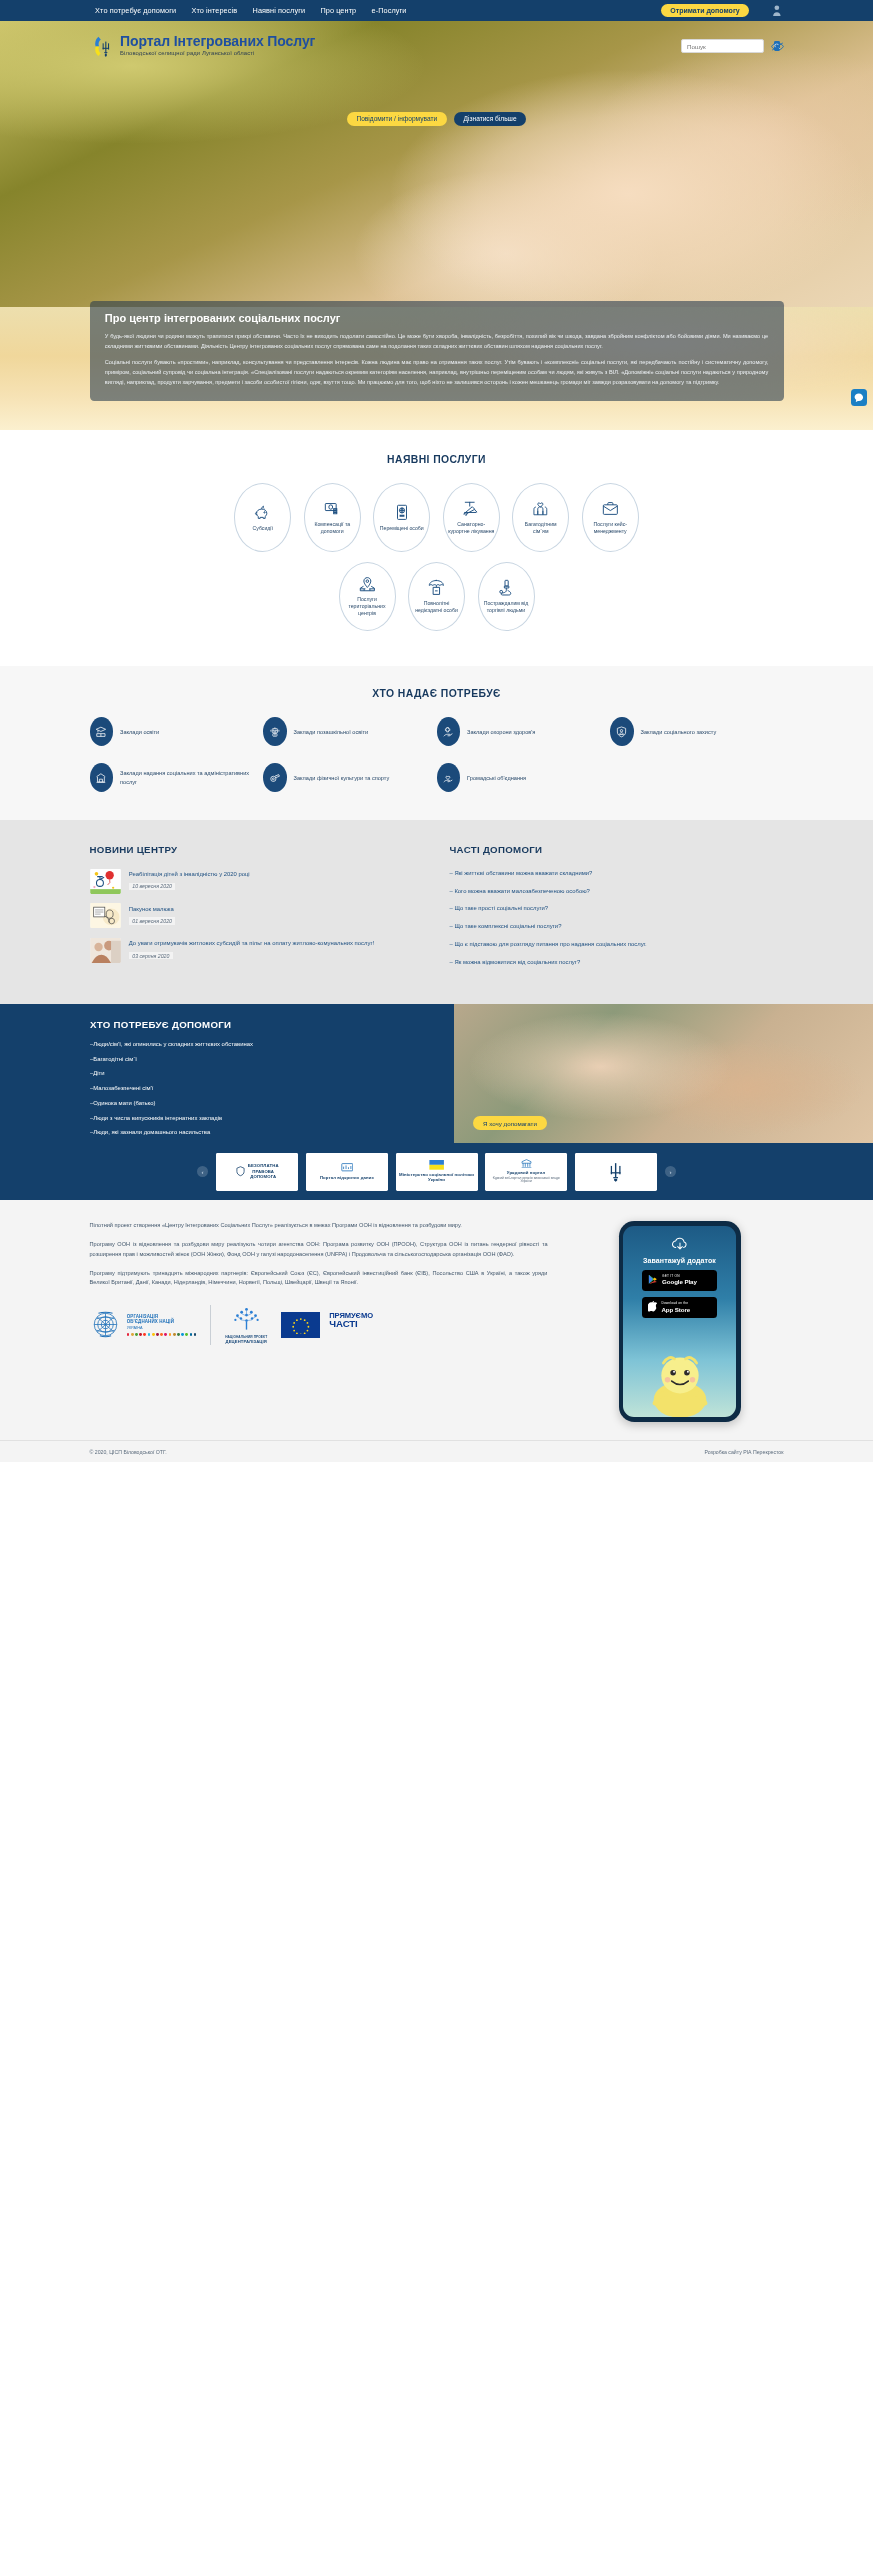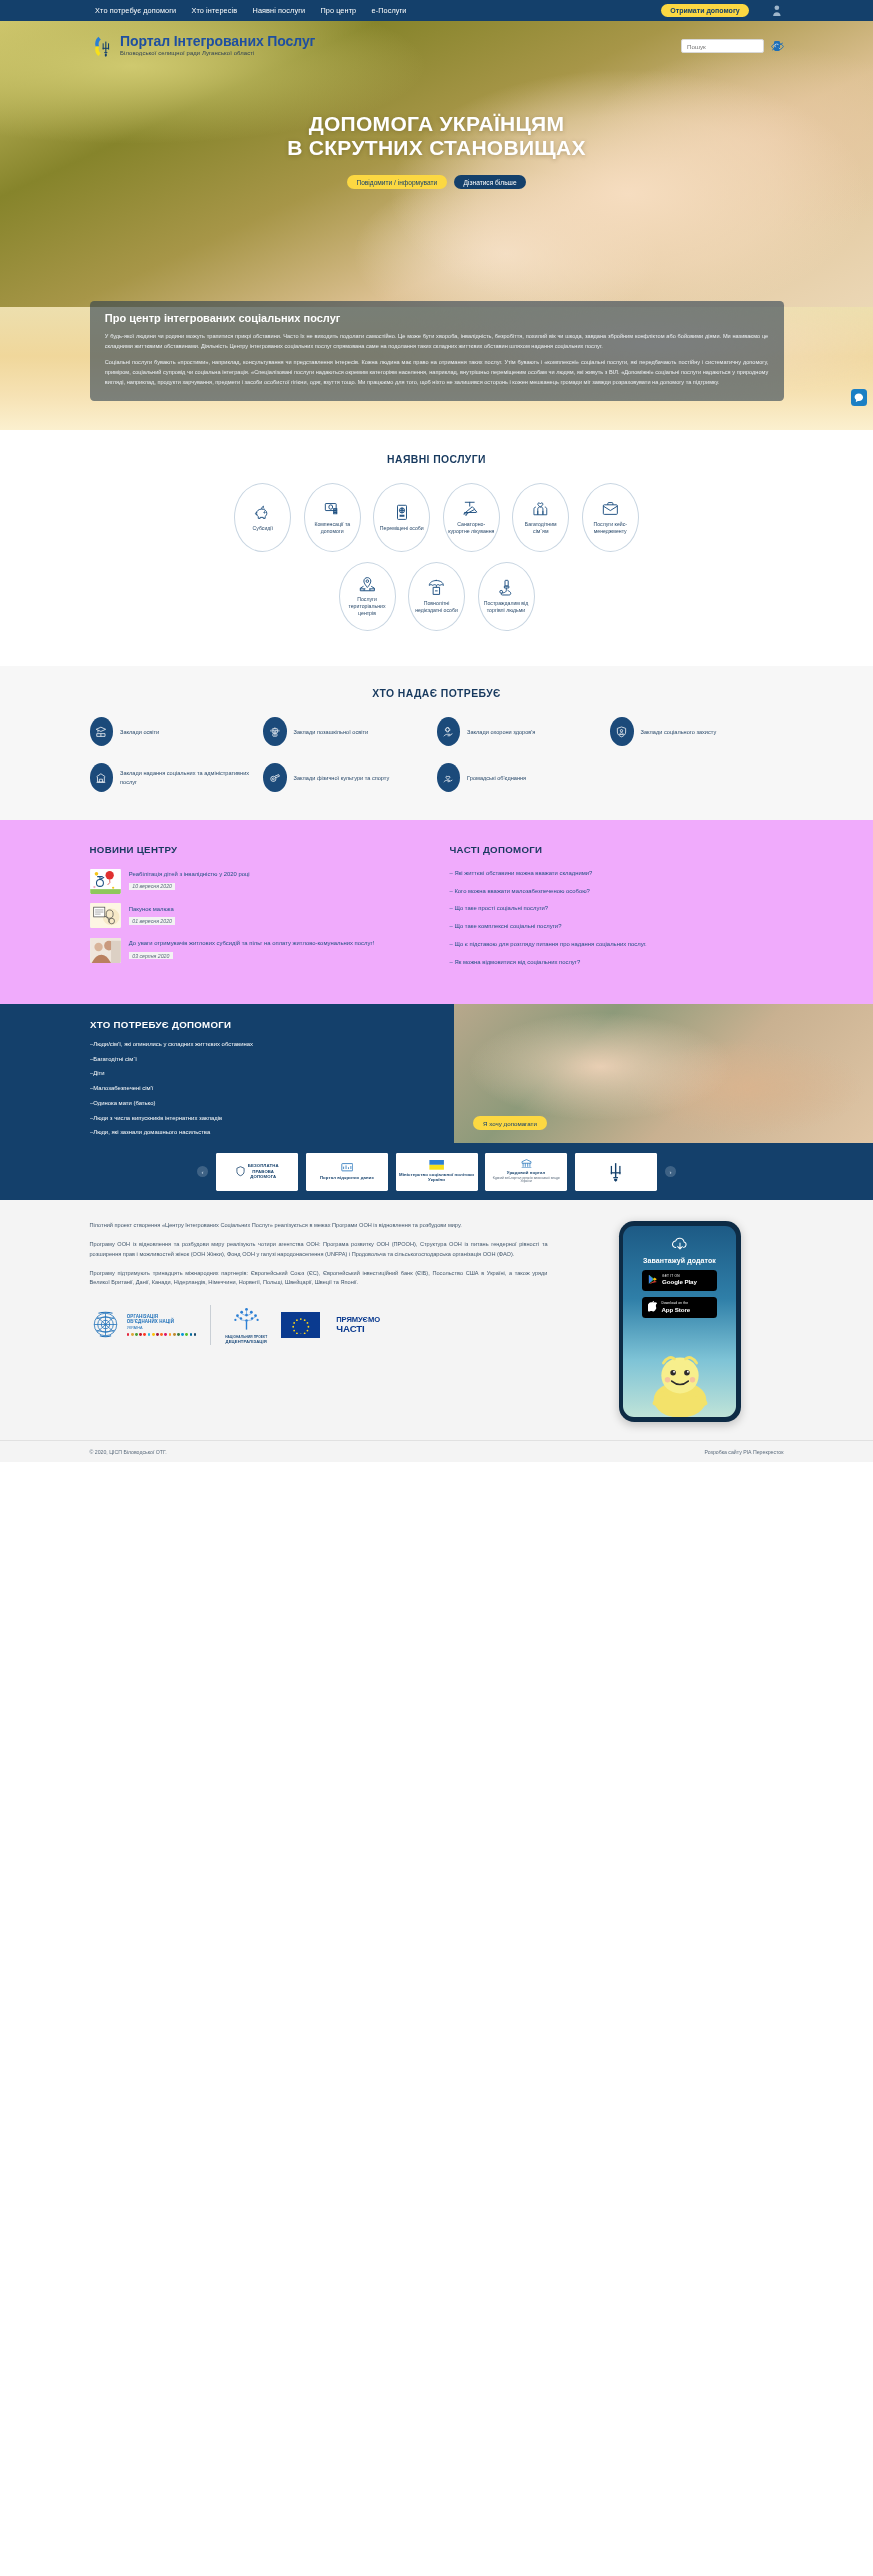--- a/index.html
+++ b/index.html
@@ -229,21 +229,21 @@
     width: 23.6px; height: 29px;
     background: #1b4a7a;
     border-radius: 50%;
     flex: none;
     display: flex; align-items: center; justify-content: center;
     color: #fff;
   }
   .prov .lbl { font-size: 5.6px; color: #2a4a6b; line-height: 1.45; }
 
   
-  .newsfaq { background: #f0abfc; padding: 23.6px 0 28px; }
+  .newsfaq { background: #e5e5e5; padding: 23.6px 0 28px; }
   .nf-grid { width: 694px; margin: 0 auto; display: grid; grid-template-columns: 1fr 1fr; gap: 26px; }
   .col-title { font-size: 9.7px; font-weight: 700; color: #17395e; letter-spacing: 0.3px; margin-bottom: 14px; }
   .news-item { display: flex; gap: 8.3px; margin-bottom: 9.7px; cursor: pointer; align-items: flex-start; }
   .news-thumb {
     width: 31px; height: 25px; flex: none;
     border-radius: 1.4px;
     background: #eef2f5;
     overflow: hidden;
     position: relative;
   }
@@ -332,21 +332,21 @@
   .fl-sep { width: 0.7px; height: 40px; background: #c9cfd5; }
   .un-logo { display: flex; align-items: center; gap: 6.2px; }
   .un-emblem { width: 31px; height: 31px; flex: none; }
   .un-txt .l1 { font-size: 4.5px; font-weight: 700; color: #1d6fb8; line-height: 1.25; letter-spacing: 0.1px; }
   .un-txt .l2 { font-size: 3.8px; color: #1d6fb8; margin-top: 1.4px; }
   .un-dots { display: flex; gap: 1.4px; margin-top: 2.8px; }
   .un-dots i { width: 2.8px; height: 2.8px; border-radius: 50%; display: block; }
   .dec-logo { text-align: center; }
   .dec-logo .dl1 { font-size: 3.2px; font-weight: 700; color: #1b4a7a; letter-spacing: 0.1px; margin-top: 2.1px; }
   .dec-logo .dl2 { font-size: 4.2px; font-weight: 700; color: #1b4a7a; letter-spacing: 0.1px; }
-  .eu-logo { display: flex; align-items: center; gap: 16px; }
+  .eu-logo { display: flex; align-items: flex-start; gap: 9px; }
   .eu-flag {
     width: 39px; height: 26px; background: #0a3a8f;
     display: flex; align-items: center; justify-content: center; flex: none;
   }
   .eu-txt .e1 { font-size: 7.6px; font-weight: 700; color: #0a3a8f; line-height: 1; letter-spacing: -0.1px; }
   .eu-txt .e2 { font-size: 9.7px; font-weight: 700; color: #0a3a8f; line-height: 1.05; letter-spacing: -0.1px; }
 
   .foot-right { width: 208px; display: flex; justify-content: center; }
   .phone {
     width: 122px; height: 201px;
@@ -460,24 +460,20 @@
           <svg width="13" height="9" viewBox="0 0 22 14" fill="none" stroke="currentColor" stroke-width="1.5">
             <path d="M1 7 C4 2 8 1 11 1 C14 1 18 2 21 7 C18 12 14 13 11 13 C8 13 4 12 1 7Z"></path>
             <circle cx="11" cy="7" r="3" fill="currentColor" stroke="none"></circle>
             <path d="M2 13 L20 1" stroke="currentColor" stroke-width="1.6"></path>
           </svg>
         </span>
       </div>
     </div>
 
     <div class="hero-title-area">
-      <h1 class="hero-title">
-        <span>ДОПОМОГА УКРАЇНЦЯМ</span><br>
-        <span>В СКРУТНИХ СТАНОВИЩАХ</span>
-      </h1>
       <div class="hero-btns">
         <button class="hb yellow">Повідомити / інформувати</button>
         <button class="hb blue">Дізнатися більше</button>
       </div>
     </div>
   </section>
 
   <section class="about-band">
     <div class="about-panel">
       <div class="about-title">Про центр інтегрованих соціальних послуг</div>

